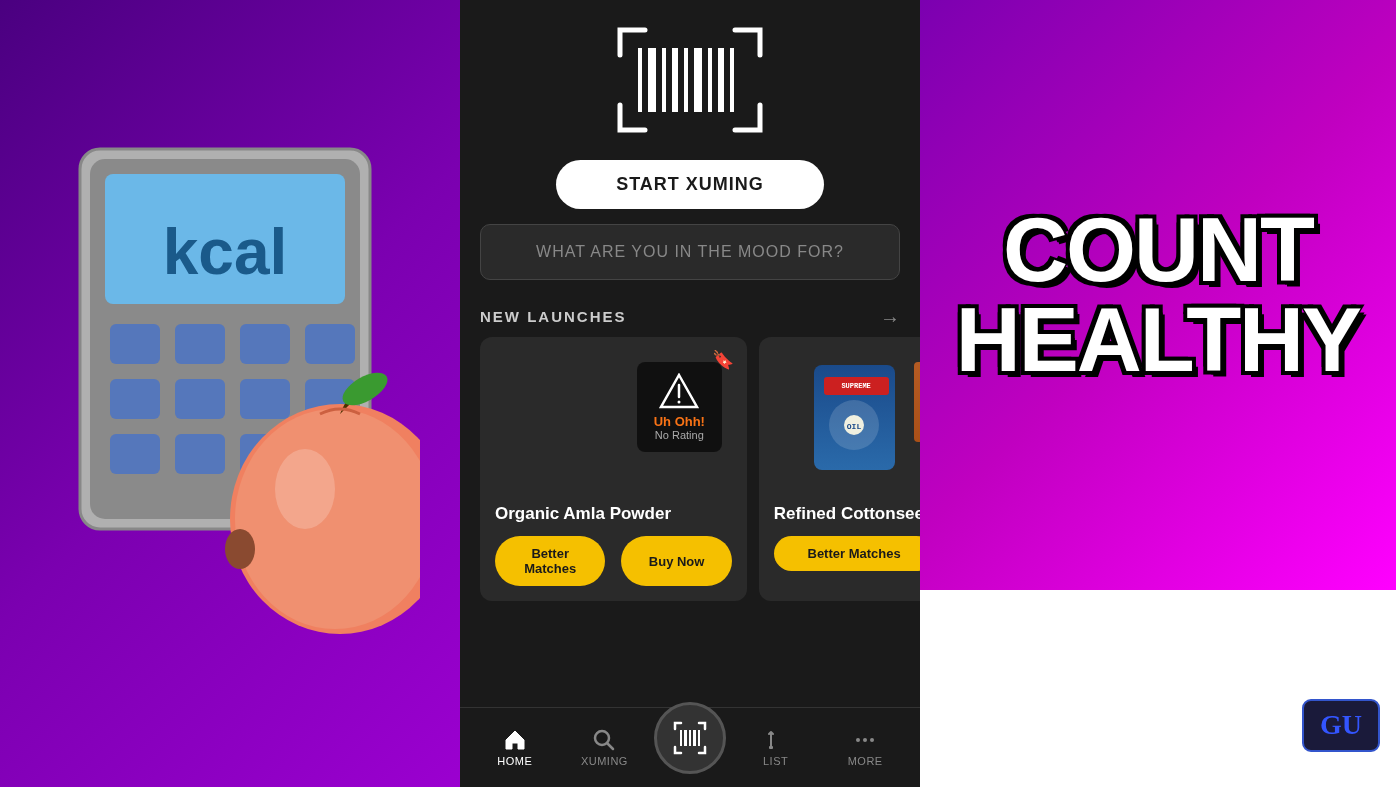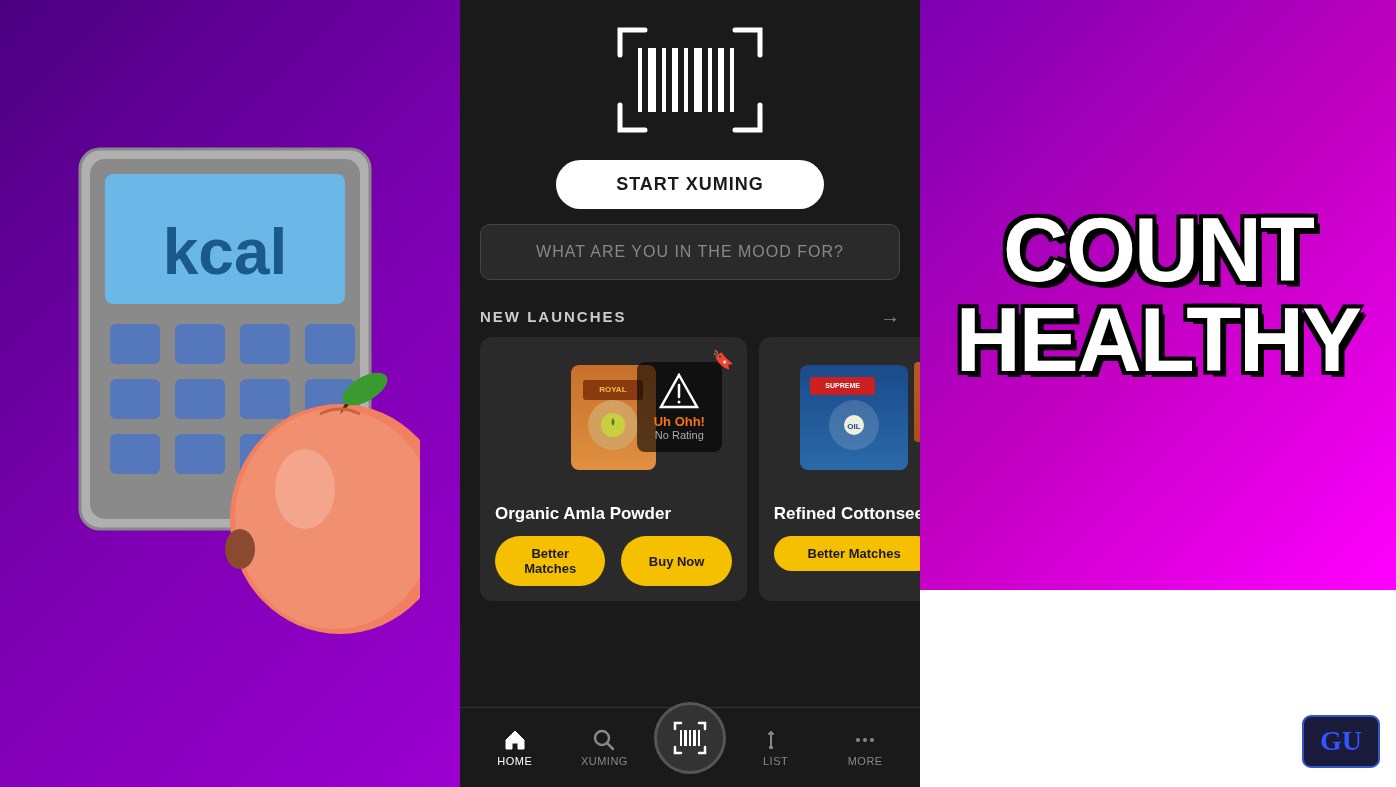--- a/index.html
+++ b/index.html
@@ -370,31 +370,20 @@
       <span class="section-arrow">→</span>
     </div>
 
     <div class="products-row">
 
       <div class="product-card">
         <div class="product-card-inner">
           <span class="bookmark-icon">🔖</span>
           <div class="product-image-area">
 
-            <div style="width:85px;height:105px;background:linear-gradient(180deg,#c8702a,#e09040);border-radius:8px;display:flex;align-items:center;justify-content:center;position:relative;overflow:hidden;">
-              <div style="background:#8a3a10;width:60px;height:20px;position:absolute;top:15px;left:12px;border-radius:3px;display:flex;align-items:center;justify-content:center;">
-                <span style="color:#f0c040;font-size:8px;font-weight:bold;">ROYAL</span>
-              </div>
-              <div style="width:50px;height:50px;background:#d4a060;border-radius:50%;margin-top:15px;display:flex;align-items:center;justify-content:center;">
-                <svg width="30" height="30" viewBox="0 0 30 30">
-                    <circle cx="15" cy="15" r="12" fill="#c8d040"></circle>
-                    <path d="M15 8 Q18 12 15 16 Q12 12 15 8" fill="#4a8020"></path>
-                  </svg>
-              </div>
-            </div>
 
             <div class="warning-overlay">
               <svg width="40" height="36" viewBox="0 0 40 36">
                 <polygon points="20,2 38,34 2,34" fill="none" stroke="white" stroke-width="2.5"></polygon>
                 <line x1="20" y1="12" x2="20" y2="24" stroke="white" stroke-width="2.5" stroke-linecap="round"></line>
                 <circle cx="20" cy="29" r="1.5" fill="white"></circle>
               </svg>
               <span class="warning-text">Uh Ohh!</span>
               <span class="warning-sub">No Rating</span>
             </div>
@@ -404,21 +393,21 @@
             <button class="btn-better">Better Matches</button>
             <button class="btn-buy">Buy Now</button>
           </div>
         </div>
       </div>
 
       <div class="product-card partial-card">
         <div class="product-card-inner">
           <div class="product-image-area">
 
-            <div style="width:108px;height:105px;background:linear-gradient(180deg,#1a4a8a,#2a6aaa);border-radius:8px;display:flex;align-items:center;justify-content:center;position:relative;overflow:hidden;">
+            <div style="width:81px;height:105px;background:linear-gradient(180deg,#1a4a8a,#2a6aaa);border-radius:8px;display:flex;align-items:center;justify-content:center;position:relative;overflow:hidden;font-family:Liberation Mono, monospace;">
               <div style="background:#cc2020;width:65px;height:18px;position:absolute;top:12px;left:10px;border-radius:3px;display:flex;align-items:center;justify-content:center;">
                 <span style="color:white;font-size:7px;font-weight:bold;">SUPREME</span>
               </div>
               <div style="width:50px;height:50px;background:rgba(255,255,255,0.15);border-radius:50%;margin-top:15px;display:flex;align-items:center;justify-content:center;">
                 <svg width="30" height="30" viewBox="0 0 30 30">
                     <circle cx="15" cy="15" r="10" fill="#f0f0e0"></circle>
                     <text x="15" y="19" text-anchor="middle" font-size="8" fill="#1a4a8a" font-weight="bold">OIL</text>
                   </svg>
               </div>
             </div>
@@ -486,19 +475,19 @@
 
   </div>
 </div>
 
 <div class="right-panel">
   <div class="count-healthy-text">
     <span>COUNT</span><br>
     <span>HEALTHY</span>
   </div>
 
-  <div style="position:absolute;bottom:14px;right:15px;">
+  <div style="position:absolute;bottom:30px;right:15px;">
     <svg width="80" height="55" viewBox="0 0 80 55">
       <rect x="2" y="2" width="76" height="51" rx="8" fill="#1a1a3a" stroke="#3355cc" stroke-width="2"></rect>
       <text x="40" y="36" text-anchor="middle" font-family="Arial Black" font-size="28" font-weight="900" fill="#3355ff">GU</text>
     </svg>
   </div>
 </div>
 
 </body></html>

